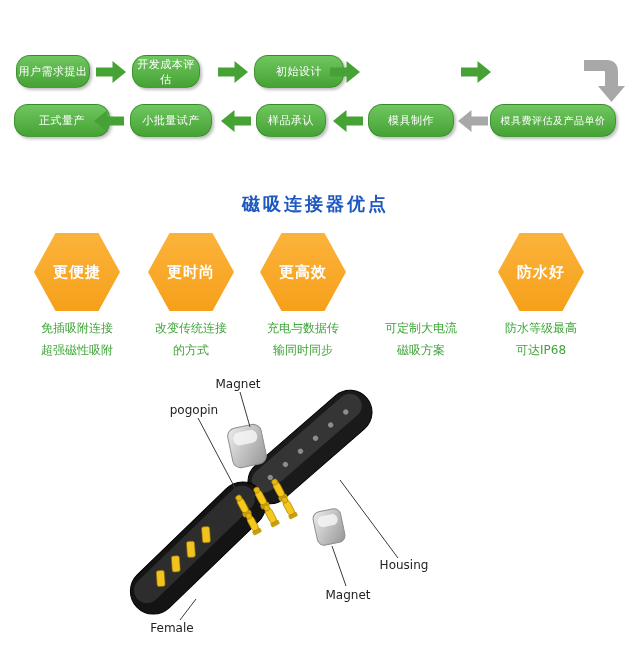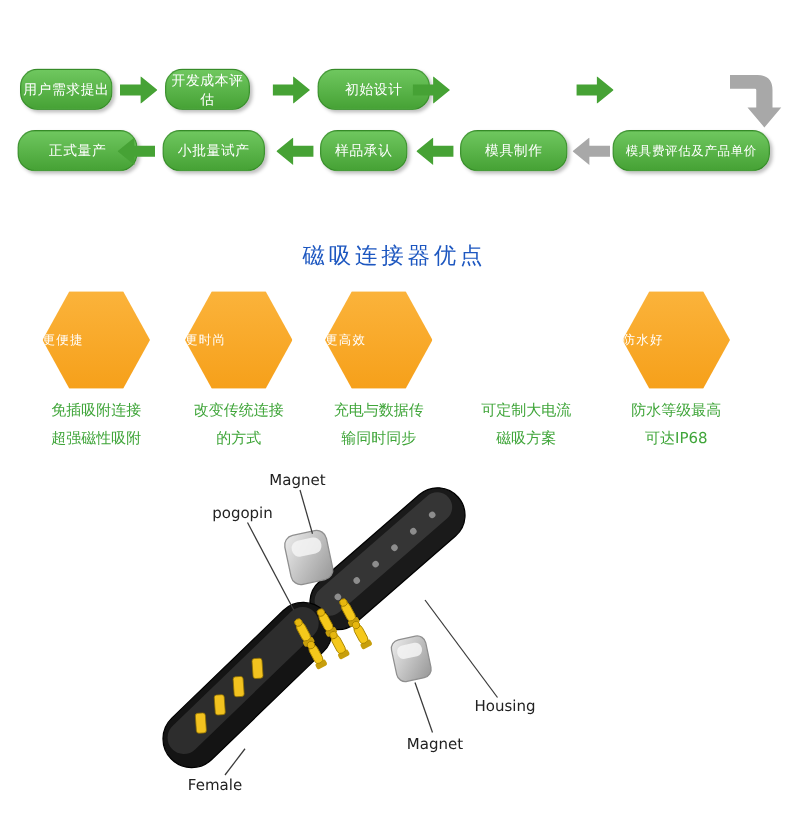--- a/index.html
+++ b/index.html
@@ -32,28 +32,28 @@
   .arrow.right{clip-path:polygon(0 30%,55% 30%,55% 0,100% 50%,55% 100%,55% 70%,0 70%)}
   .arrow.left{clip-path:polygon(100% 30%,45% 30%,45% 0,0 50%,45% 100%,45% 70%,100% 70%)}
   .arrow.gray{background:var(--flow-gray,#a8a8a8)}
   .ar1{left:96px;top:61px}.ar2{left:218px;top:61px}.ar3{left:330px;top:61px}.ar4{left:461px;top:61px}
   .al1{left:94px;top:110px}.al2{left:221px;top:110px}.al3{left:333px;top:110px}.al4{left:458px;top:110px}
   .bend{position:absolute;left:584px;top:58px}
 
   
   .page-title{
     position:absolute; top:192px; left:0; width:100%; text-align:center;
-    font-size:18px; font-weight:normal; letter-spacing:3px; color:var(--title-blue,#1d57c0);
+    font-size:18px; font-weight:bold; letter-spacing:3px; color:var(--title-blue,#1d57c0);
   }
 
   
   .hex{
     position:absolute; top:233px; width:86px; height:78px;
-    display:flex; align-items:center; 
-    color:#fff; font-weight:normal; font-size:10px; letter-spacing:1px;
+    display:flex; align-items:center; justify-content:center;
+    color:#fff; font-weight:bold; font-size:15px; letter-spacing:1px;
     background:linear-gradient(180deg, var(--hex-orange-light,#fbb33b), var(--hex-orange,#f6a01a));
     clip-path:polygon(25% 0,75% 0,100% 50%,75% 100%,25% 100%,0 50%);
   }
   .hx1{left:34px}.hx2{left:148px}.hx3{left:260px}.hx4{left:378px}.hx5{left:498px}
 
   .feature-desc{
     position:absolute; top:317px; width:130px; text-align:center;
     font-size:12px; line-height:22px; color:var(--feature-green,#3fa539);
   }
   .fd1{left:12px}.fd2{left:126px}.fd3{left:238px}.fd4{left:356px}.fd5{left:476px}

